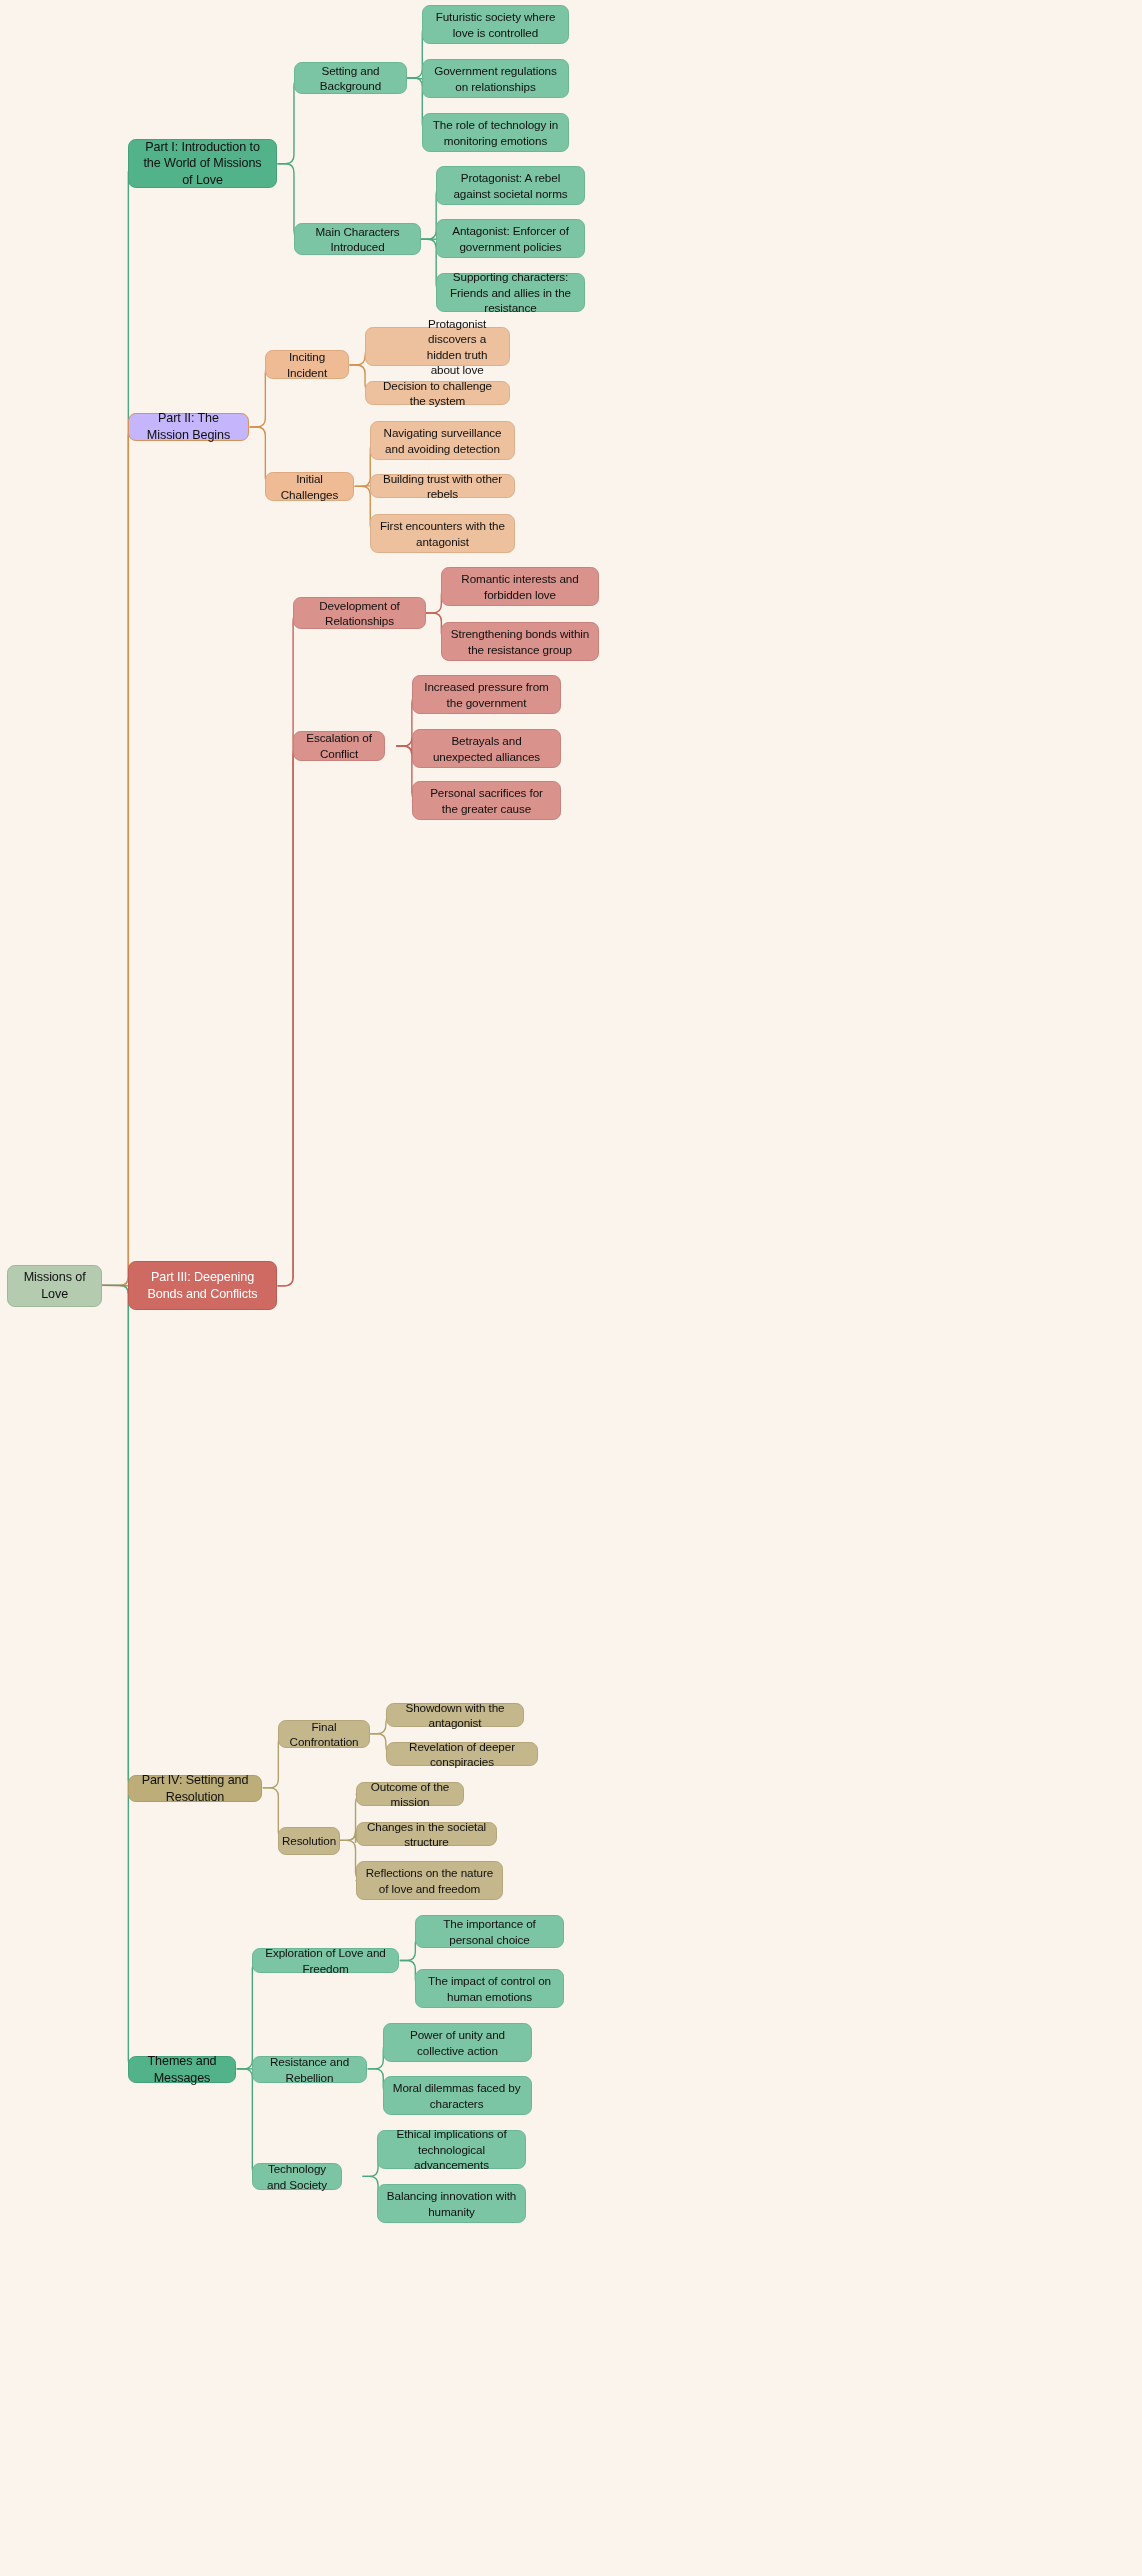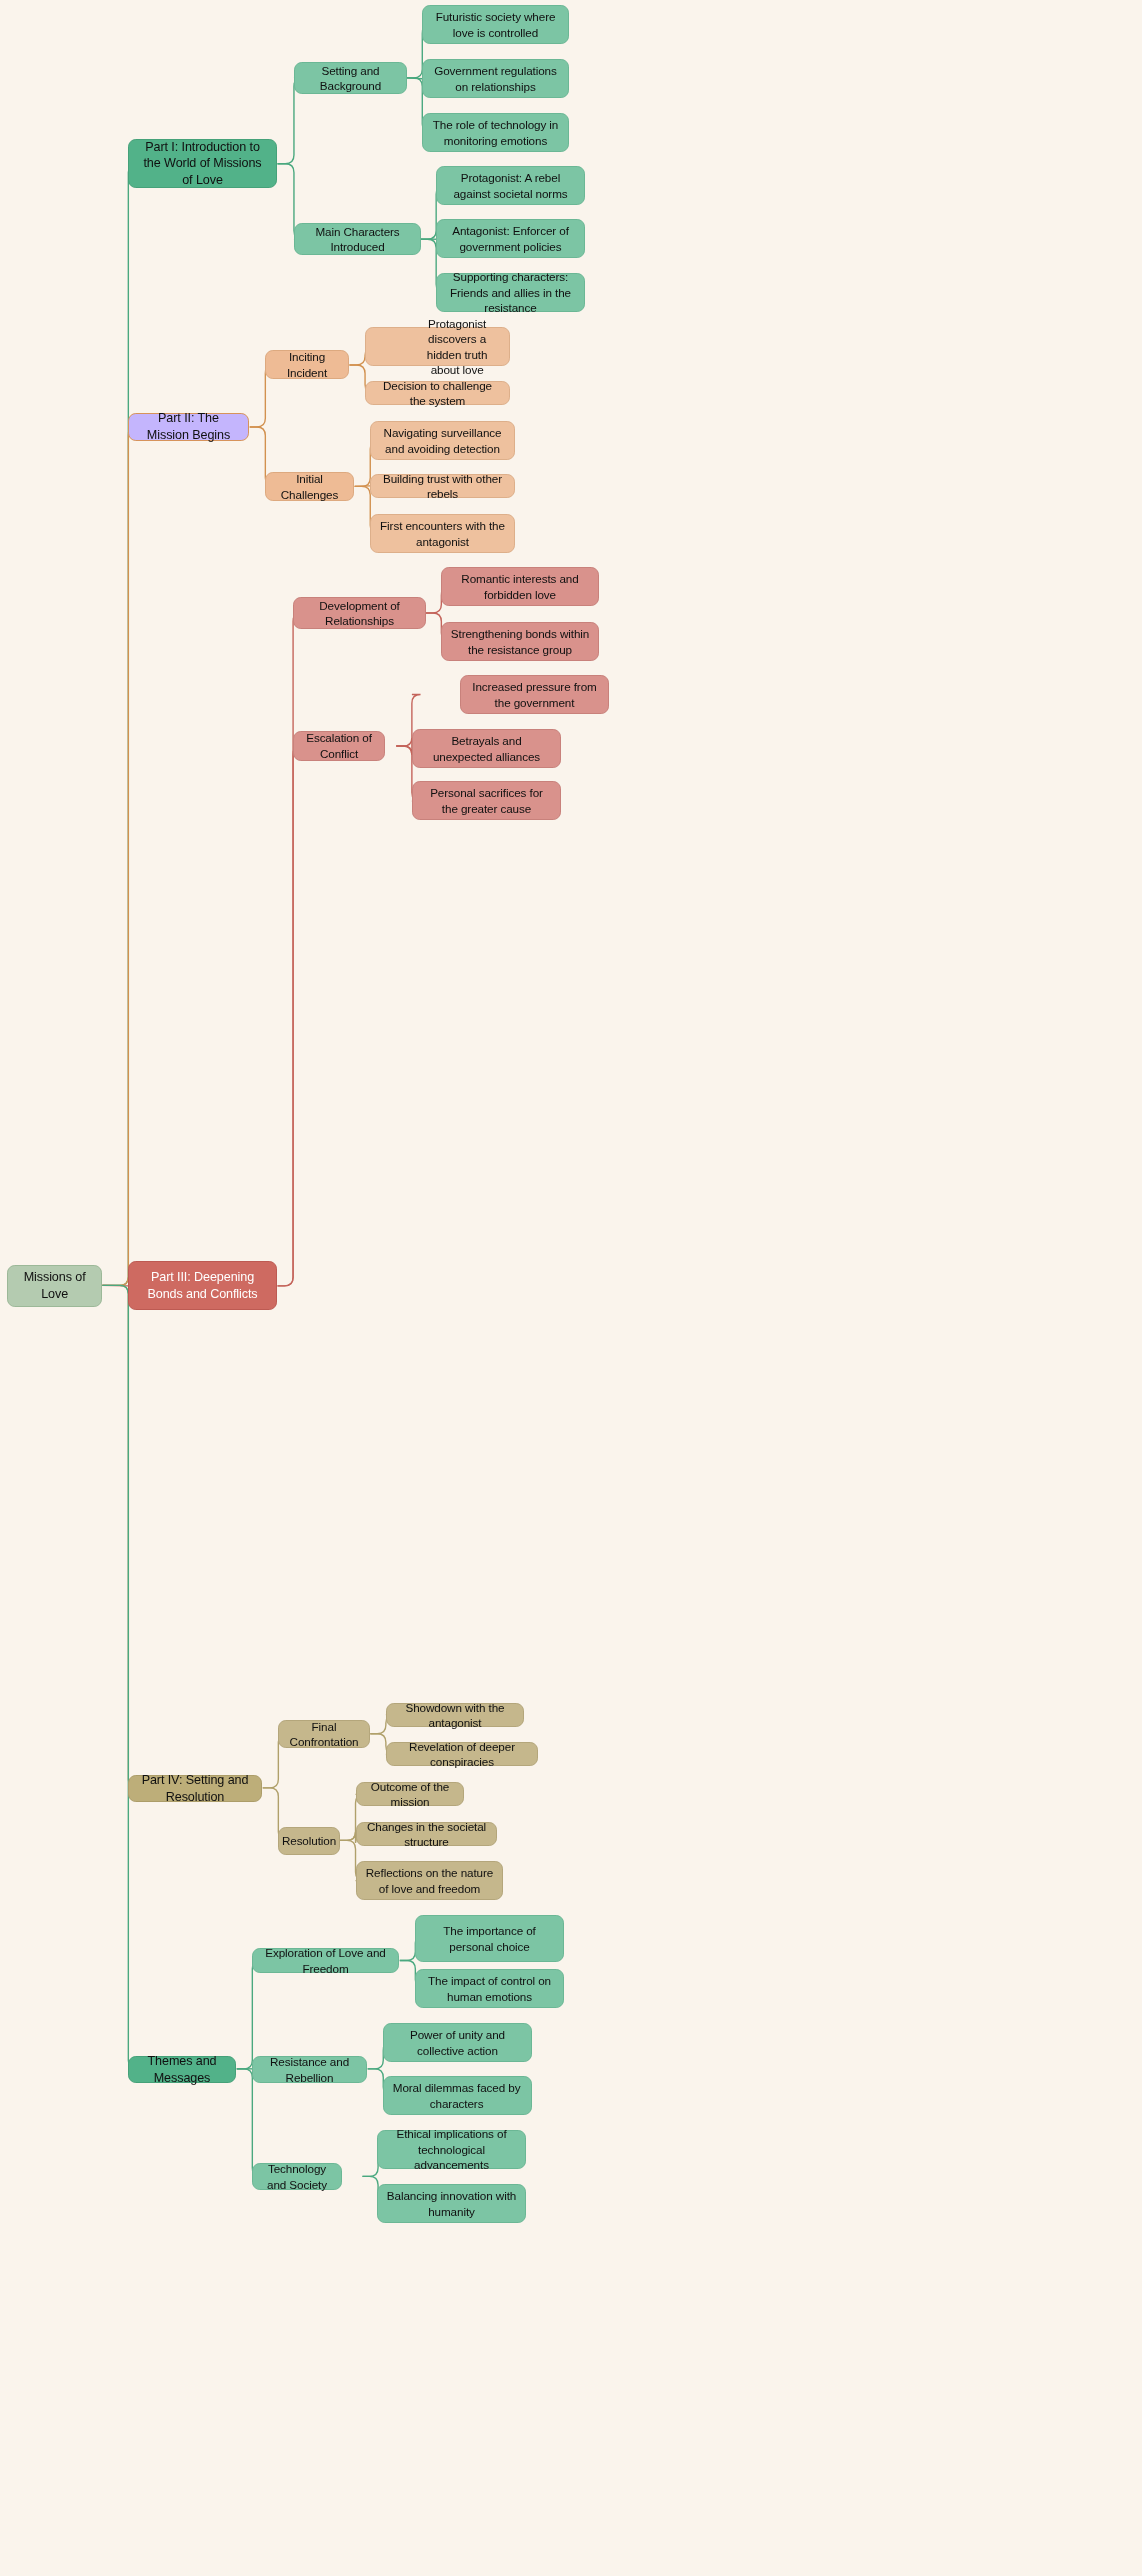--- a/index.html
+++ b/index.html
@@ -174,21 +174,21 @@
   </div>
   <div class="node lvl3 r3" style="left:441px; top:567px; width:158px; height:39px;">
     <span>Romantic interests and forbidden love</span>
   </div>
   <div class="node lvl3 r3" style="left:441px; top:622px; width:158px; height:39px;">
     <span>Strengthening bonds within the resistance group</span>
   </div>
   <div class="node lvl2 r2" style="left:293px; top:731px; width:92px; height:29.5px;">
     <span>Escalation of Conflict</span>
   </div>
-  <div class="node lvl3 r3" style="left:412px; top:675px; width:149px; height:39px;margin-left:48px;">
+  <div class="node lvl3 r3" style="left:412px; top:675px; width:149px; height:39px;">
     <span>Increased pressure from the government</span>
   </div>
   <div class="node lvl3 r3" style="left:412px; top:729px; width:149px; height:39px;">
     <span>Betrayals and unexpected alliances</span>
   </div>
   <div class="node lvl3 r3" style="left:412px; top:781px; width:149px; height:39px;">
     <span>Personal sacrifices for the greater cause</span>
   </div>
 
   <div class="node lvl1 y1" style="left:128px; top:1775px; width:134px; height:27px;">
@@ -215,21 +215,21 @@
   <div class="node lvl3 y3" style="left:356px; top:1861px; width:147px; height:39px;">
     <span>Reflections on the nature of love and freedom</span>
   </div>
 
   <div class="node lvl1 g1" style="left:128px; top:2056px; width:108px; height:27px;">
     <span>Themes and Messages</span>
   </div>
   <div class="node lvl2 g2" style="left:252px; top:1948px; width:147px; height:25px;">
     <span>Exploration of Love and Freedom</span>
   </div>
-  <div class="node lvl3 g3" style="left:415px; top:1915px; width:149px; height:47px;">
+  <div class="node lvl3 g3" style="left:415px; top:1915px; width:149px; height:33px;">
     <span>The importance of personal choice</span>
   </div>
   <div class="node lvl3 g3" style="left:415px; top:1969px; width:149px; height:39px;">
     <span>The impact of control on human emotions</span>
   </div>
   <div class="node lvl2 g2" style="left:252px; top:2056px; width:115px; height:27px;">
     <span>Resistance and Rebellion</span>
   </div>
   <div class="node lvl3 g3" style="left:383px; top:2023px; width:149px; height:39px;">
     <span>Power of unity and collective action</span>

